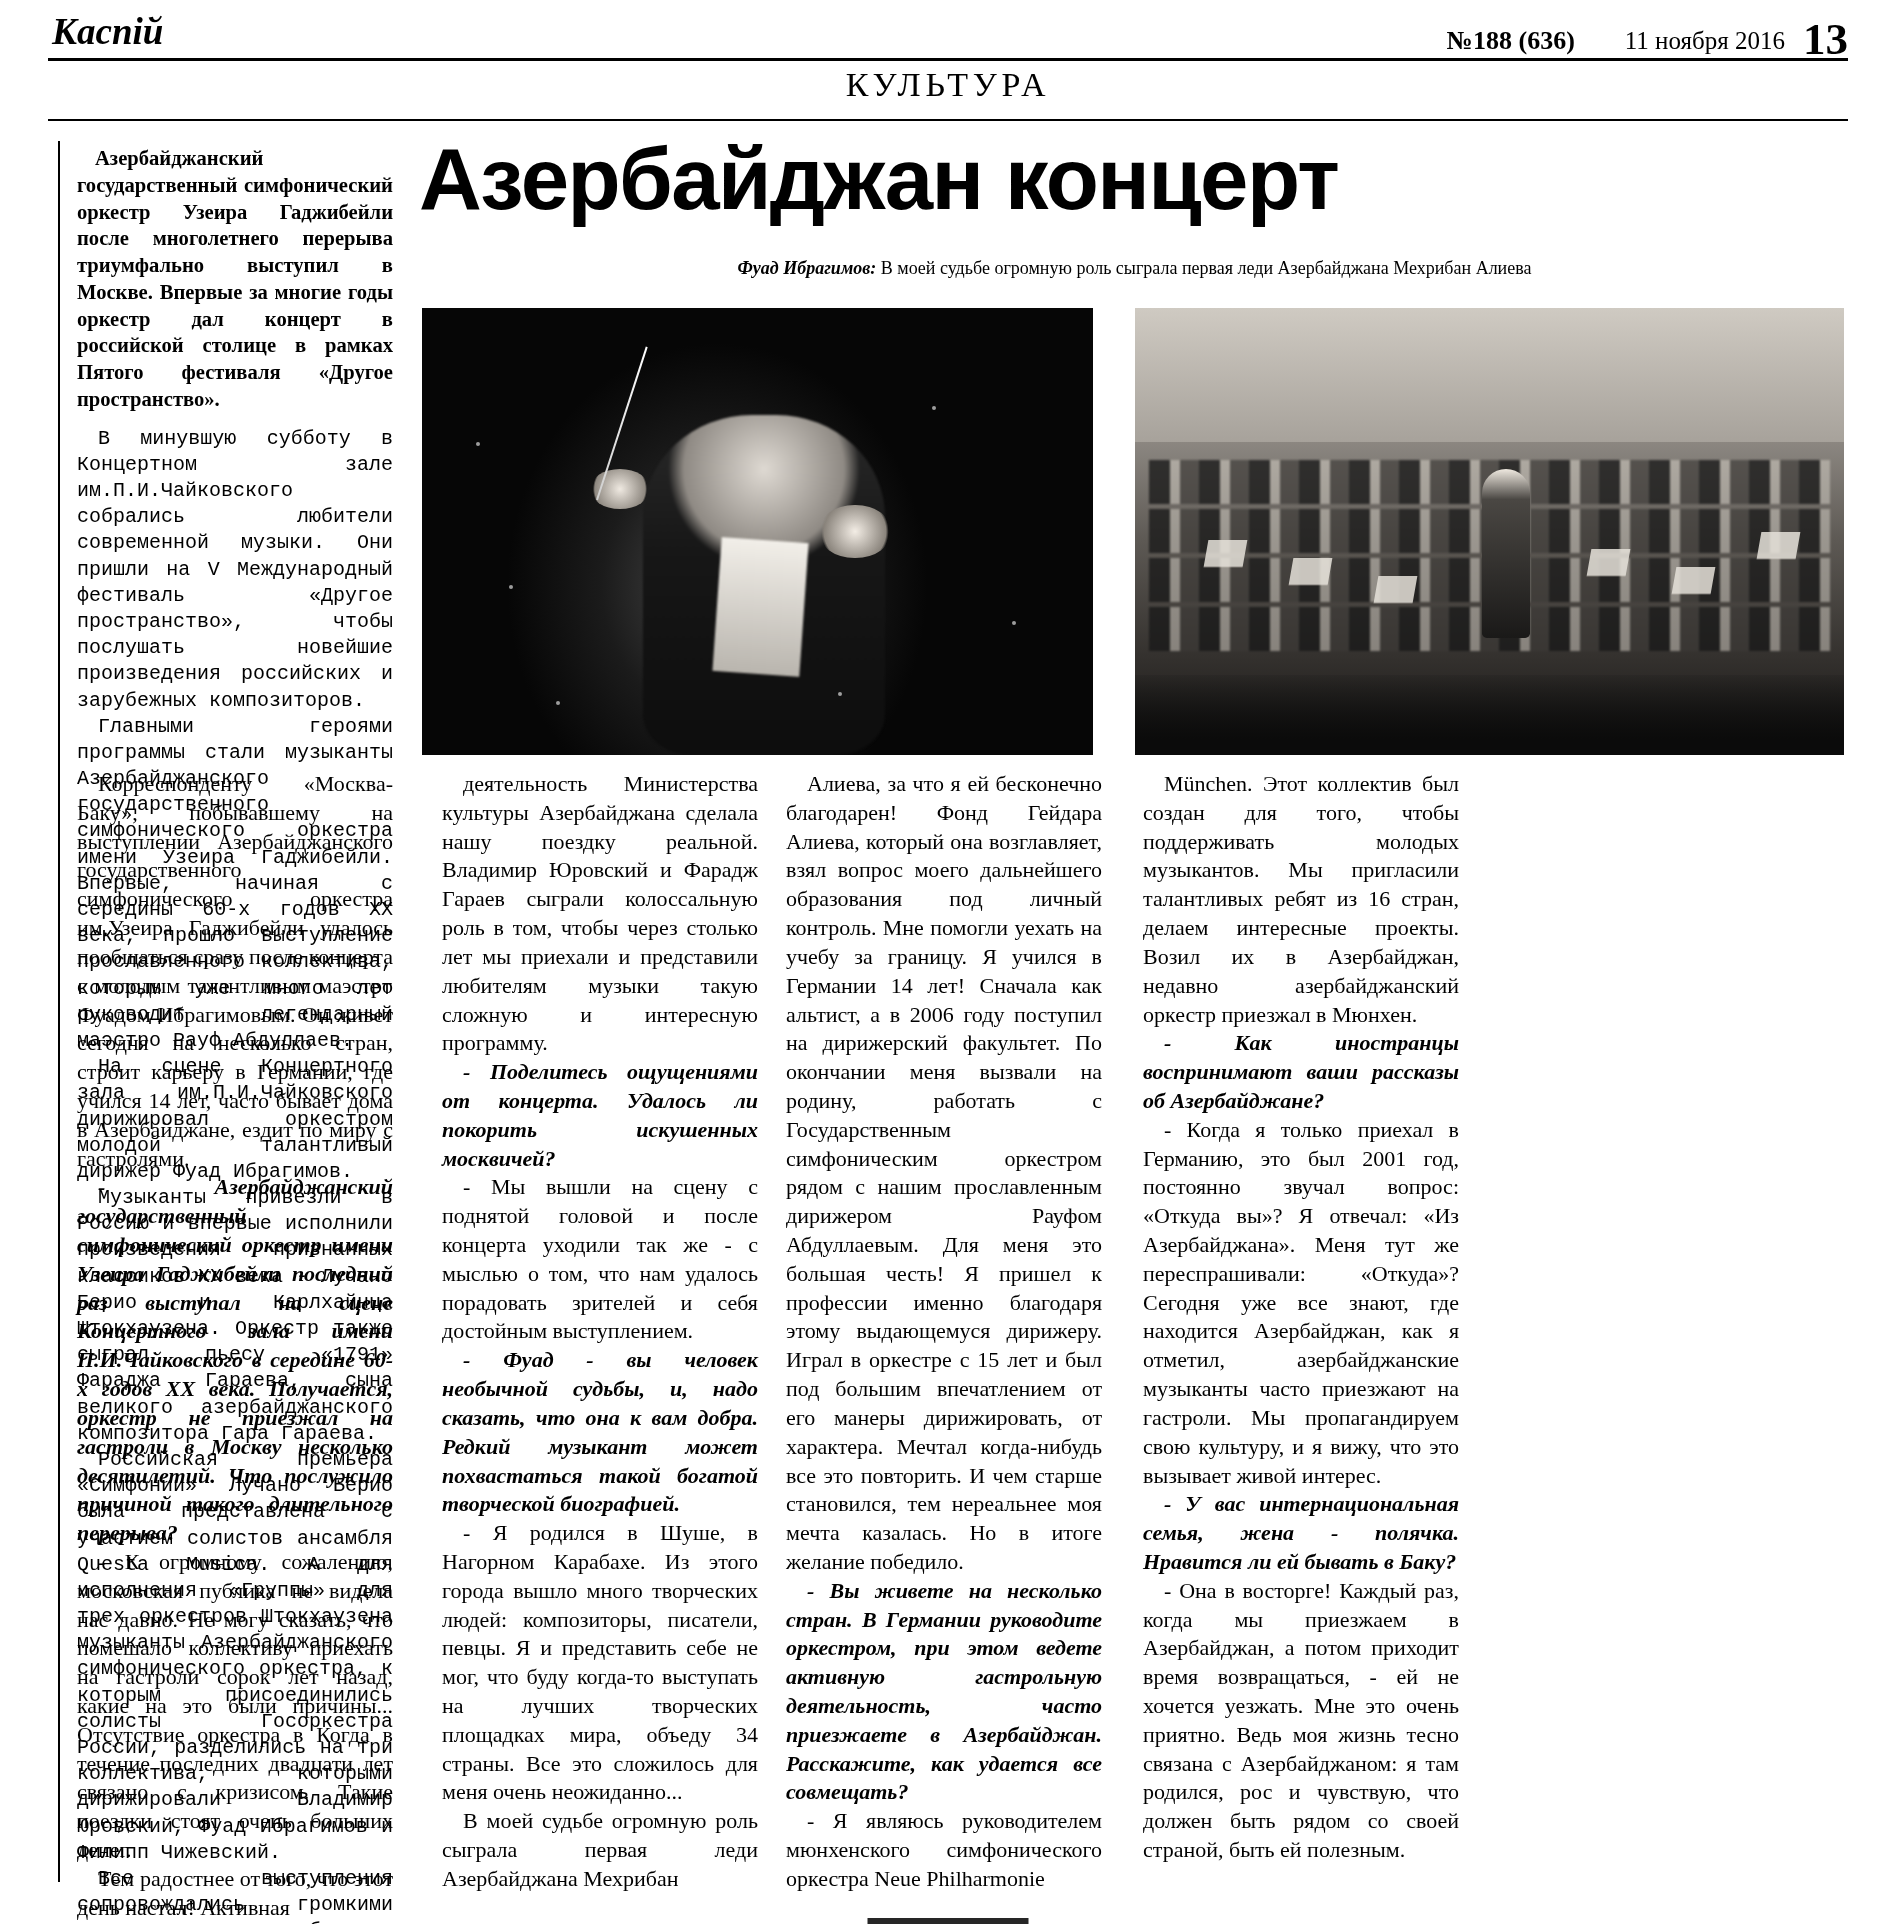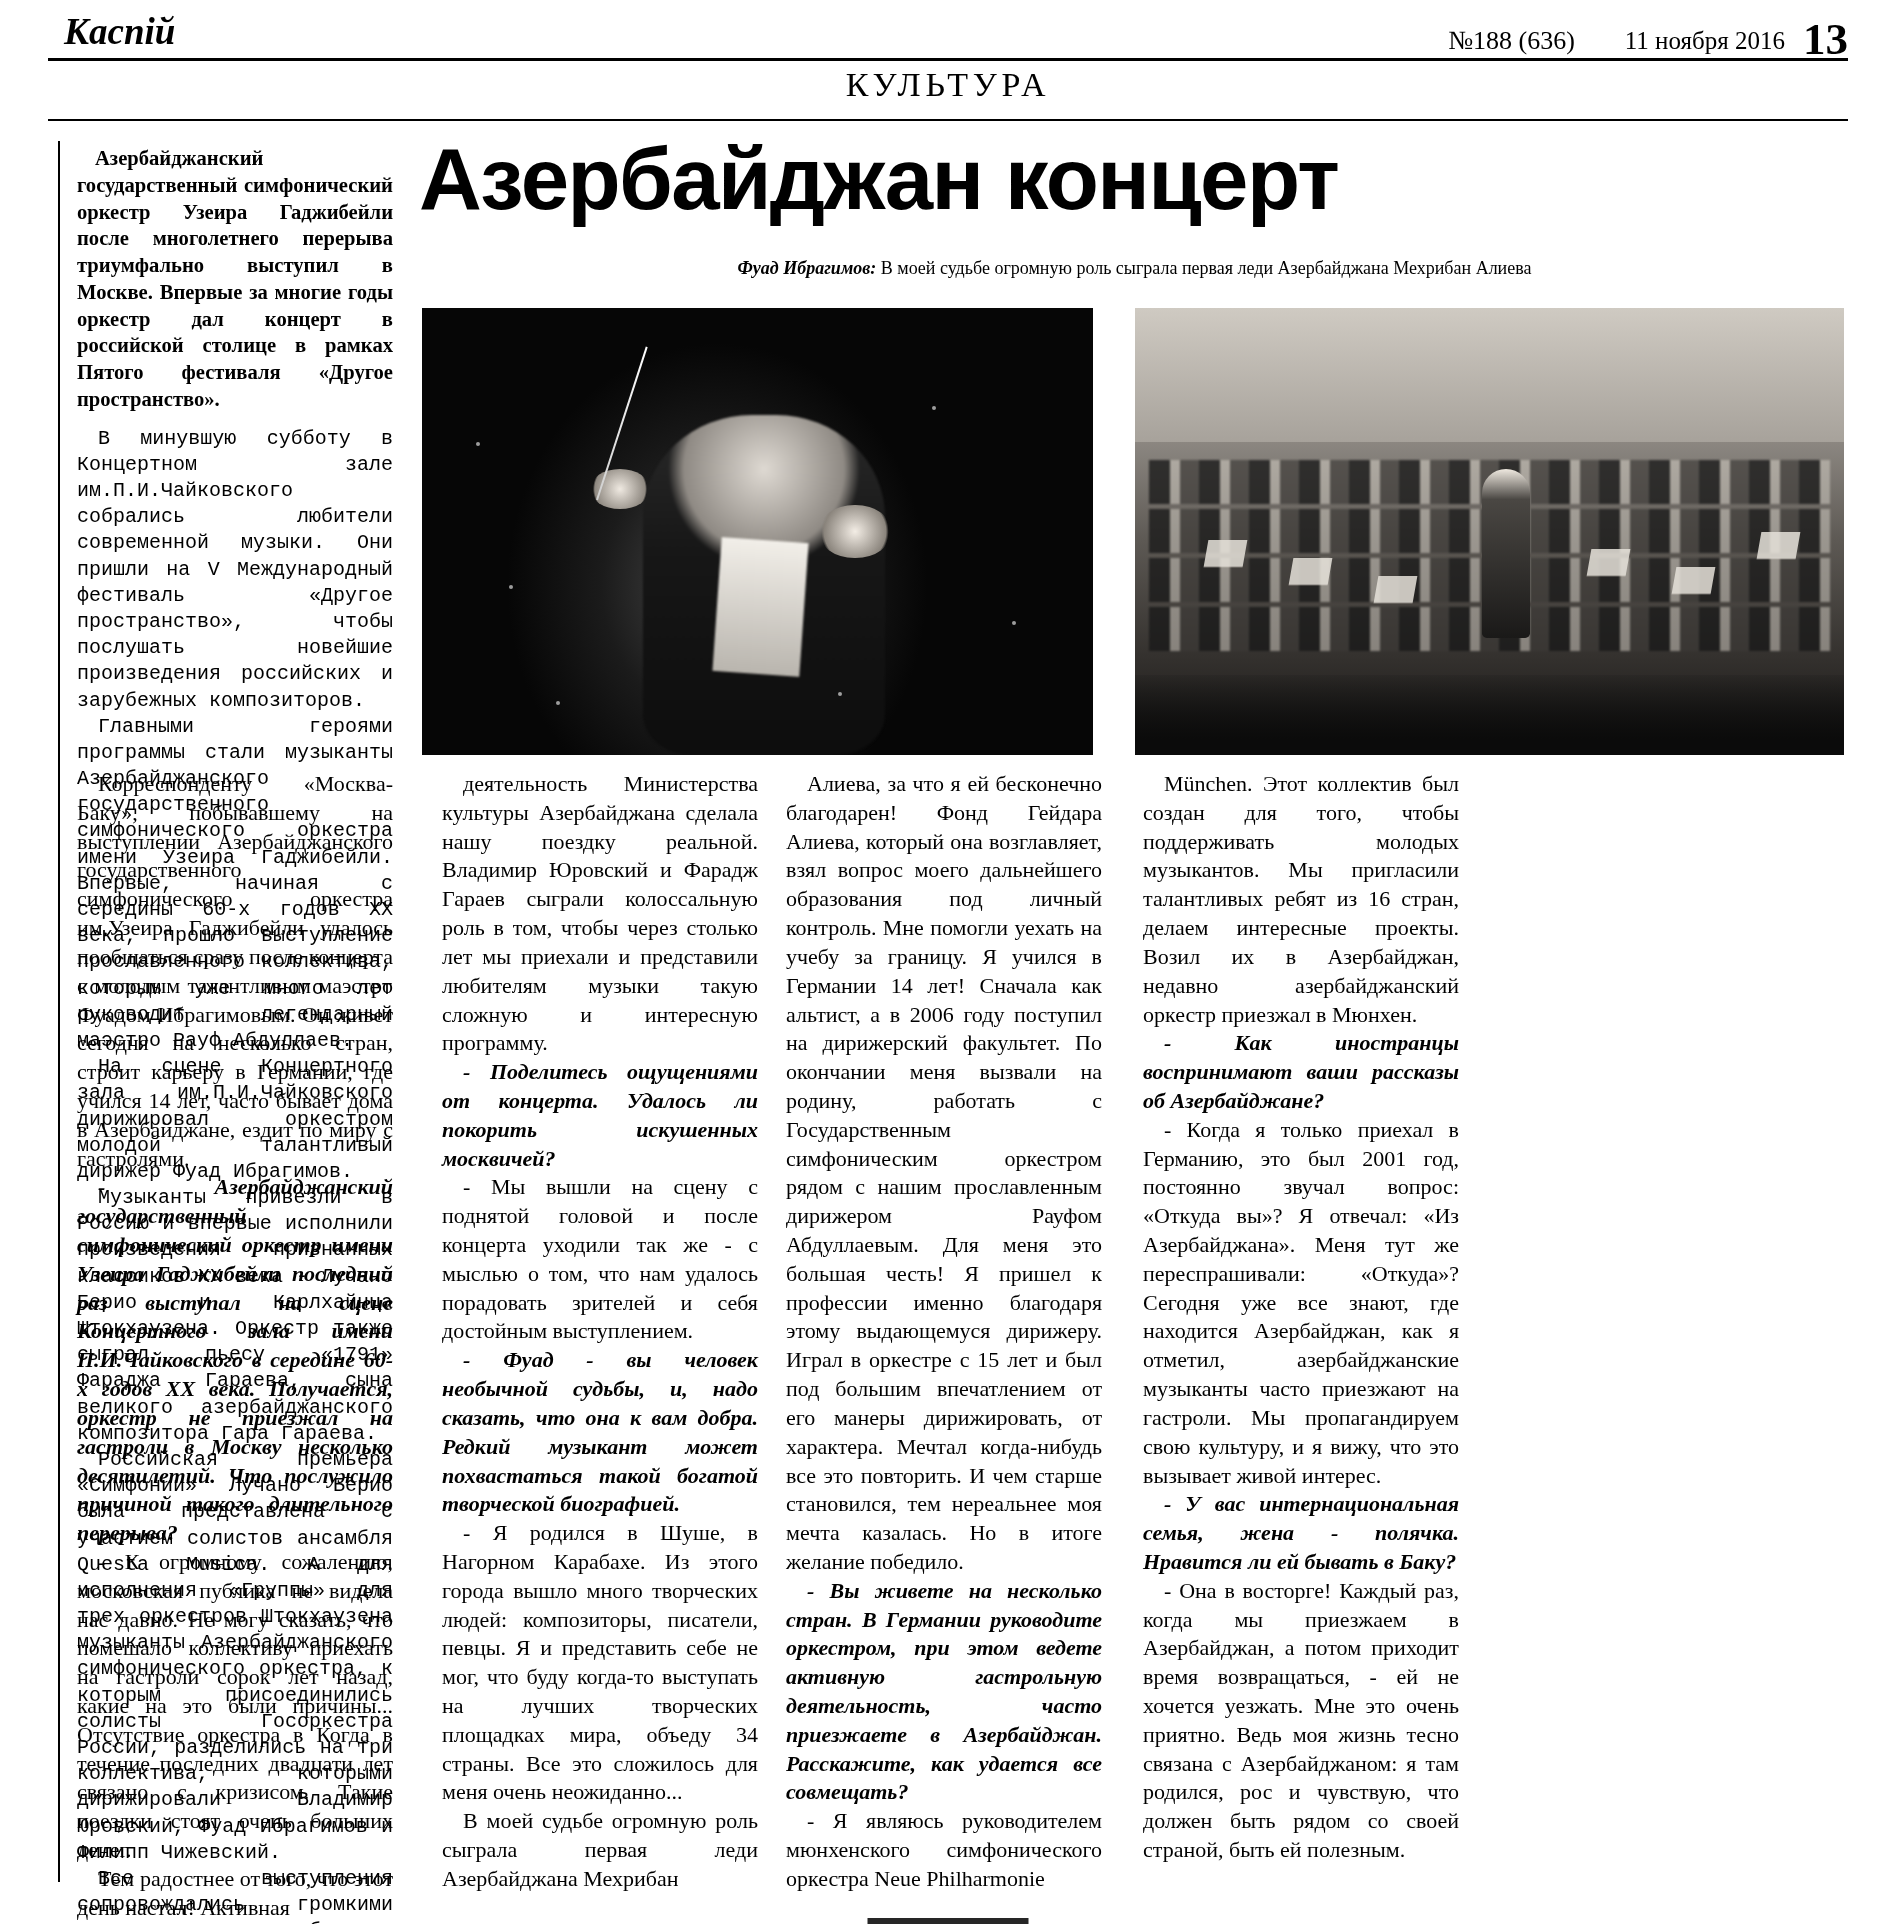--- a/index.html
+++ b/index.html
@@ -26,39 +26,39 @@
   
   .masthead {
     position: absolute;
     left: 48px;
     top: 8px;
     right: 48px;
     height: 64px;
   }
   .masthead-title {
     position: absolute;
-    left: 16px;
+    left: 4px;
     top: 1.6px;
     font-family: "Liberation Serif", serif;
     font-style: italic;
     font-weight: bold;
     font-size: 37px;
     letter-spacing: 0px;
   }
   .masthead-right {
     position: absolute;
     right: 0;
     top: 8px;
     display: flex;
     align-items: baseline;
     gap: 18px;
   }
   .issue-no {
     font-family: "Liberation Serif", serif;
-    font-weight: normal;
+    font-weight: bold;
     font-size: 26px;
   }
   .issue-date {
     font-family: "Liberation Serif", serif;
     font-size: 25px;
     margin-left: 32px;
   }
   .page-number {
     font-family: "Liberation Serif", serif;
     font-weight: bold;

